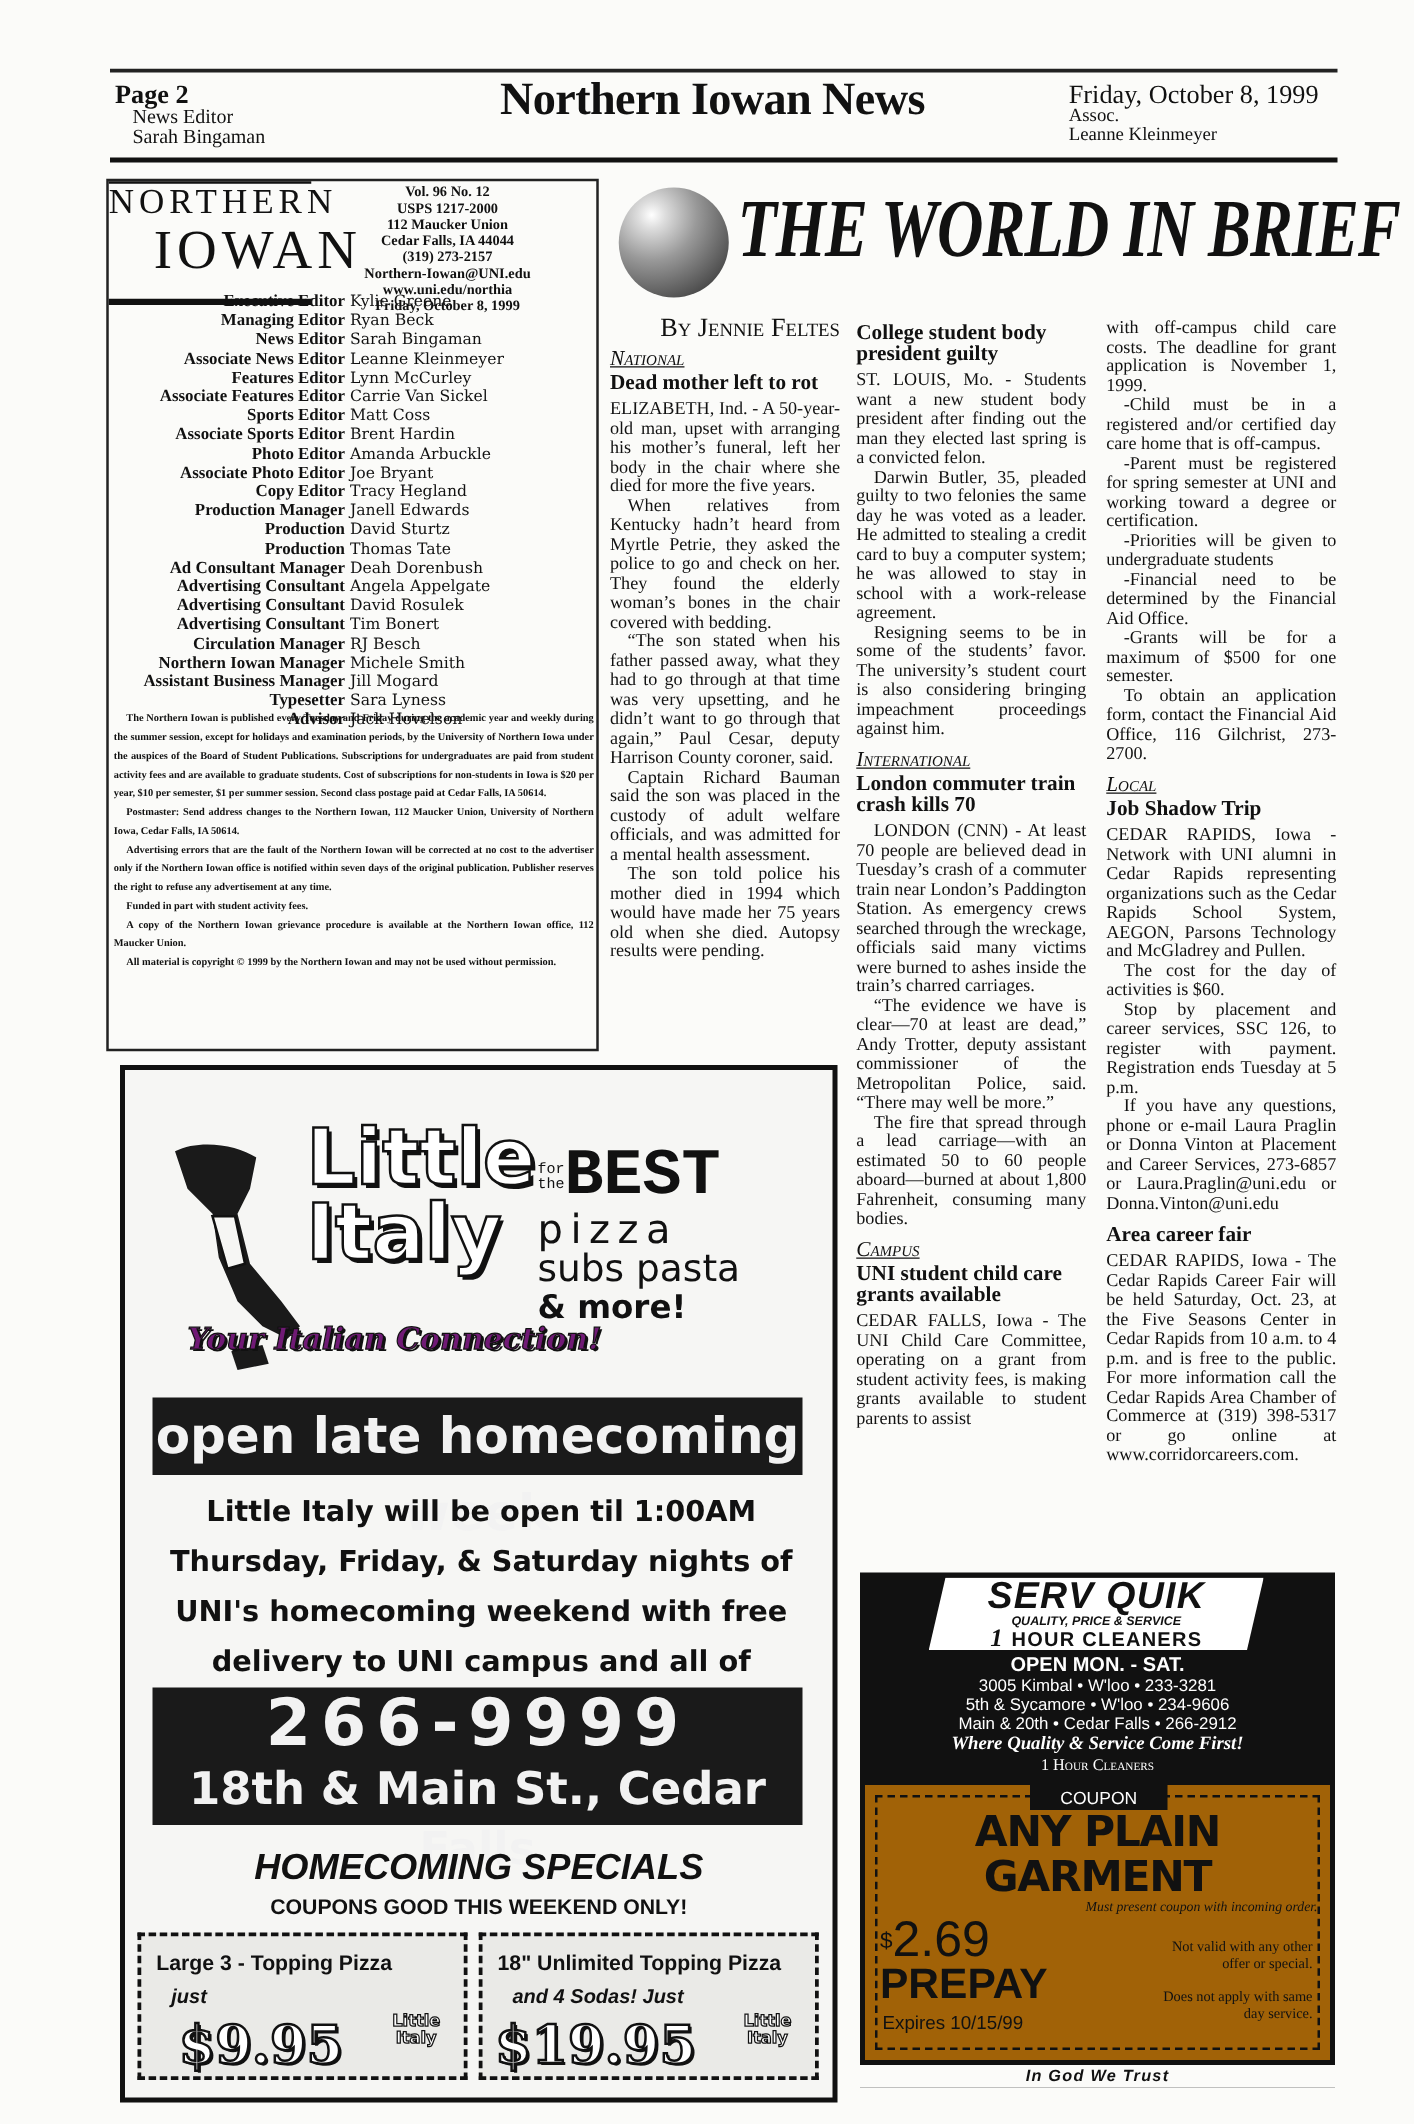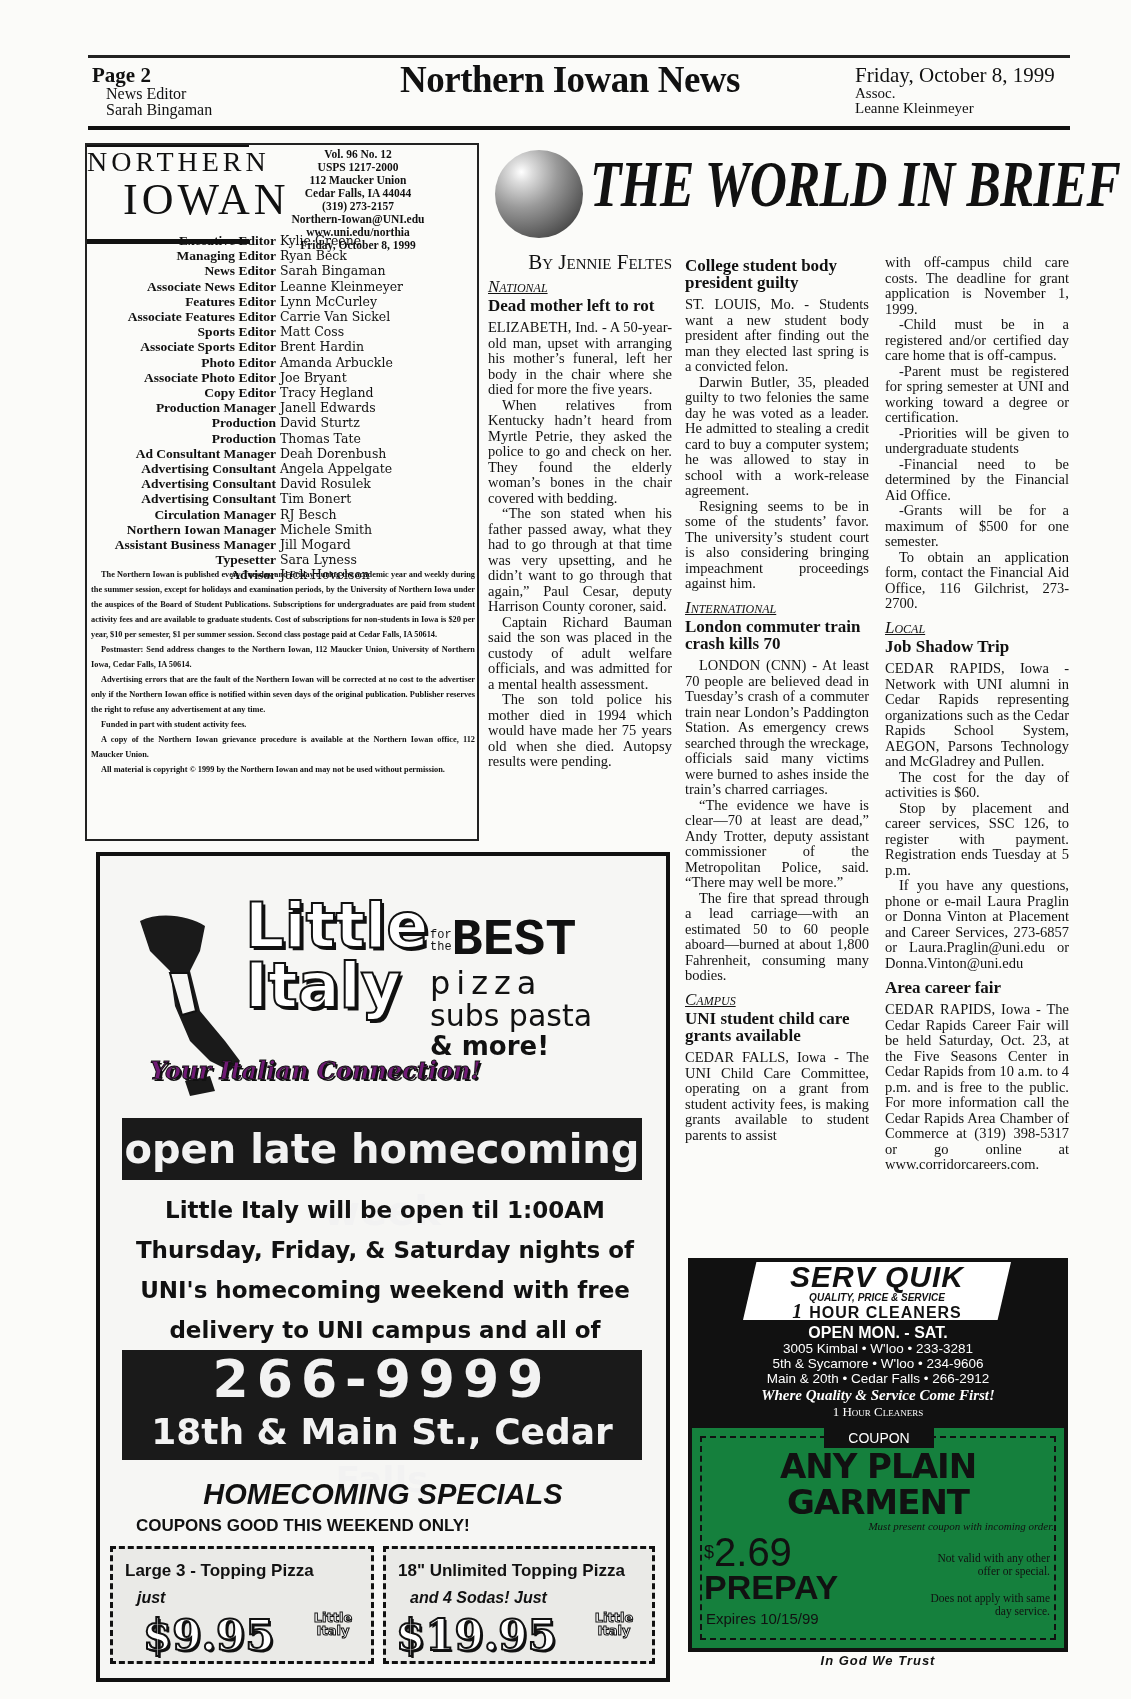--- a/index.html
+++ b/index.html
@@ -53,40 +53,40 @@
   .best .med{font-size:32px;line-height:34px;letter-spacing:6px;}
   .best .subs{font-size:30px;line-height:32px;}
   .best .more{font-size:26px;font-weight:bold;line-height:28px;}
   .blk{background:#1a1a1a;color:#f2f2f2;font-family:"DejaVu Sans",sans-serif;font-weight:bold;text-align:center;}
   .openlate{left:22px;top:262px;width:520px;height:62px;font-size:40px;line-height:62px;}
   .li-body{left:30px;top:334px;width:510px;text-align:center;font-family:"DejaVu Sans",sans-serif;font-weight:bold;font-size:23px;line-height:40px;}
   .phone{left:22px;top:494px;width:520px;height:110px;}
   .phone .num{font-size:52px;line-height:58px;letter-spacing:8px;}
   .phone .addr{font-size:36px;line-height:48px;}
   .hc{left:0;top:622px;width:566px;text-align:center;font-family:"Liberation Sans",sans-serif;font-weight:bold;font-style:italic;font-size:29px;}
-  .coupgood{left:0;top:660px;width:566px;font-family:"Liberation Sans",sans-serif;font-weight:bold;font-size:17px;padding-left:36px;}
+  .coupgood{left:0;top:660px;width:566px;text-align:center;font-family:"Liberation Sans",sans-serif;font-weight:bold;font-size:17px;}
   .coupon{top:690px;height:118px;border:3px dashed #111;box-sizing:border-box;background:#eaeae7;font-family:"Liberation Sans",sans-serif;}
   .cpA{left:10px;width:264px;}
   .cpB{left:283px;width:272px;}
   .coupon .t1{position:absolute;left:12px;top:12px;font-weight:bold;font-size:17px;}
   .coupon .t2{position:absolute;left:24px;top:40px;font-weight:bold;font-style:italic;font-size:16px;}
   .coupon .price{position:absolute;left:30px;top:62px;font-family:"DejaVu Serif",serif;font-weight:bold;font-size:42px;color:#fff;-webkit-text-stroke:2px #111;text-shadow:2px 2px 0 #111;}
   .coupon .mini{position:absolute;right:8px;top:62px;font-family:"DejaVu Sans",sans-serif;font-weight:bold;font-size:13px;line-height:13px;text-align:center;color:#fff;-webkit-text-stroke:1px #111;}
   
   .ad2{left:688px;top:1258px;width:380px;height:412px;background:#111;}
   .sq-logo{left:55px;top:4px;width:268px;height:58px;background:#fff;clip-path:polygon(5% 0,100% 0,95% 100%,0 100%);color:#111;text-align:center;font-family:"Liberation Sans",sans-serif;}
   .sq-logo .sq{font-size:30px;font-weight:bold;font-style:italic;line-height:30px;letter-spacing:1px;}
   .sq-logo .qps{font-size:10px;font-style:italic;font-weight:bold;line-height:11px;}
   .sq-logo .hc1{font-size:16px;font-weight:bold;line-height:16px;letter-spacing:1px;}
   .sq-info{left:0;top:66px;width:380px;text-align:center;color:#fff;font-family:"Liberation Sans",sans-serif;}
   .sq-info .open{font-size:16px;font-weight:bold;line-height:17px;}
   .sq-info .loc{font-size:13.5px;line-height:15px;}
   .sq-info .where{font-family:"Liberation Serif",serif;font-style:italic;font-weight:bold;font-size:15px;line-height:18px;}
   .sq-info .hr{font-family:"Liberation Serif",serif;font-size:13px;font-variant:small-caps;line-height:15px;}
-  .sq-coupon{left:4px;top:170px;width:372px;height:220px;background:#15803d;}
+  .sq-coupon{left:4px;top:170px;width:372px;height:220px;background:#a16207;}
   .sq-dash{left:8px;top:8px;width:356px;height:204px;border:2px dashed #111;box-sizing:border-box;}
   .sq-label{left:132px;top:0;width:110px;height:20px;background:#111;color:#fff;font-family:"Liberation Sans",sans-serif;font-size:14px;text-align:center;line-height:20px;}
   .sq-any{left:0;top:20px;width:372px;text-align:center;font-family:"DejaVu Sans",sans-serif;font-weight:bold;font-size:34px;line-height:36px;letter-spacing:-1px;}
   .sq-must{right:10px;top:92px;font-style:italic;font-size:11px;}
   .sq-price{left:12px;top:104px;font-family:"Liberation Sans",sans-serif;font-size:40px;line-height:40px;}
   .sq-price sup{font-size:18px;vertical-align:top;}
   .sq-prepay{left:12px;top:142px;font-family:"Liberation Sans",sans-serif;font-weight:bold;font-size:34px;line-height:34px;}
   .sq-exp{left:14px;top:182px;font-family:"Liberation Sans",sans-serif;font-size:15px;}
   .sq-nv{right:14px;top:124px;font-size:11.5px;text-align:right;line-height:13px;}
   .sq-dn{right:14px;top:164px;font-size:11.5px;text-align:right;line-height:13px;}

